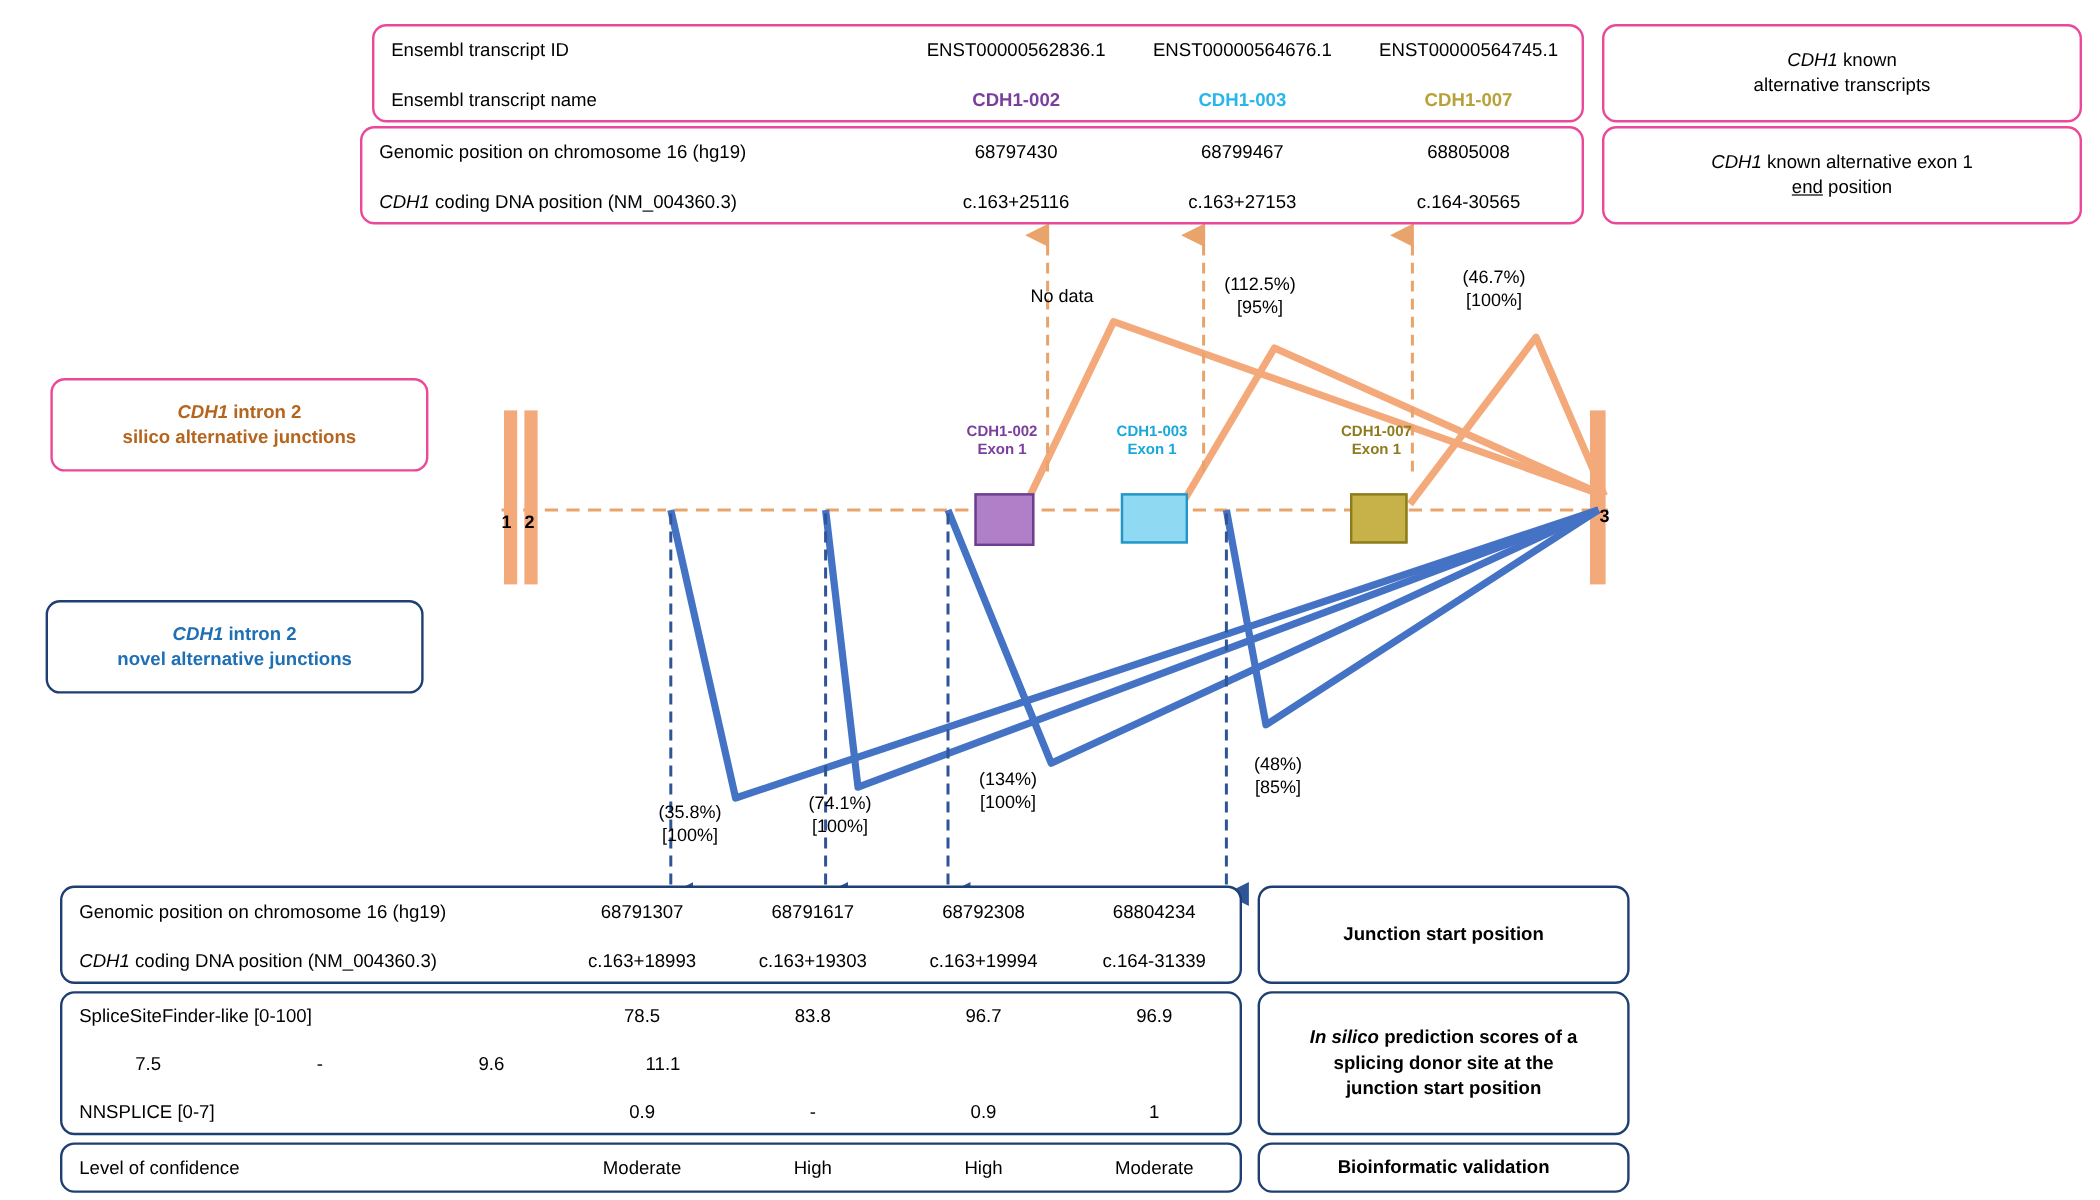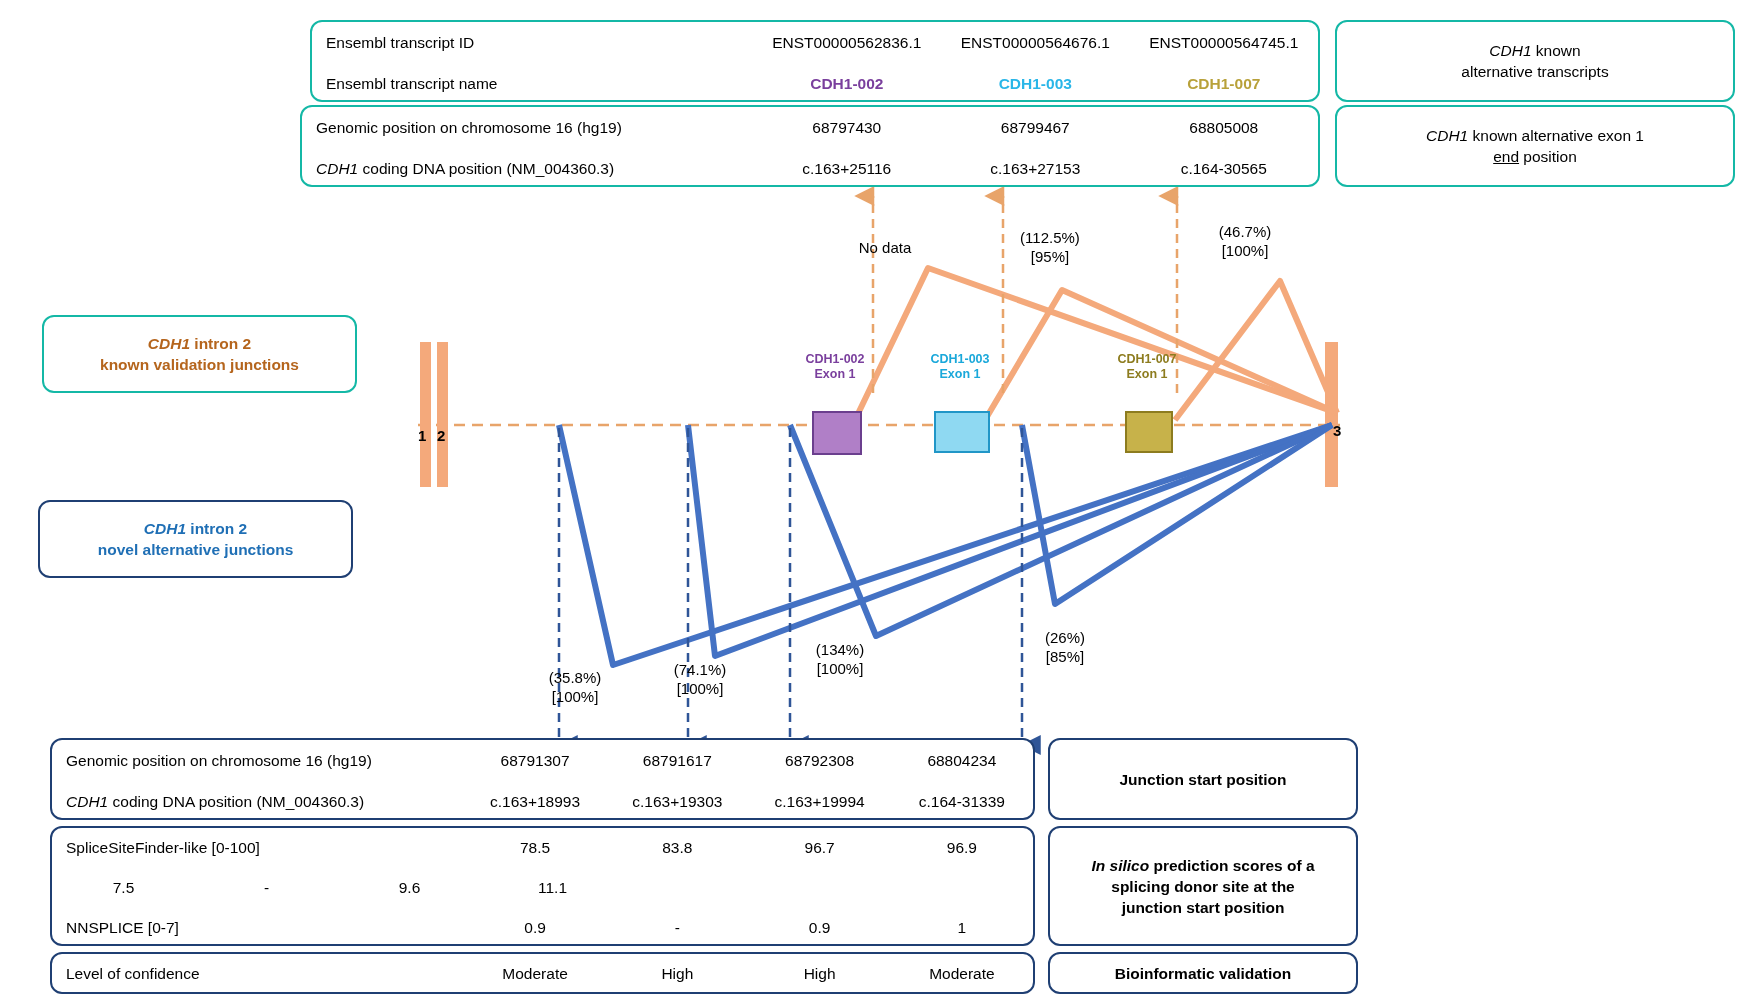--- a/index.html
+++ b/index.html
@@ -20,21 +20,21 @@
     width: 1750px;
     height: 1000px;
   }
   .box {
     position: absolute;
     box-sizing: border-box;
     border-radius: 12px;
     background: #ffffff;
   }
   .orange-box {
-    border: 2px solid #14b8a6;
+    border: 2px solid #ec4899;
   }
   .blue-box {
     border: 2px solid #1f3f73;
   }
   .tbl {
     position: absolute;
     box-sizing: border-box;
     width: 100%;
     height: 100%;
   }
@@ -201,21 +201,21 @@
   <div class="box orange-box" style="left:1335px; top:105px; width:400px; height:82px;">
     <div class="legend-text legend-center">
       <span class="it">CDH1</span><span> known alternative exon 1</span><br>
       <span class="underline">end</span><span> position</span>
     </div>
   </div>
 
   <div class="box orange-box" style="left:42px; top:315px; width:315px; height:78px;">
     <div class="legend-text legend-center legend-orange-title">
       <span class="it">CDH1</span><span> intron 2</span><br>
-      <span>known validation junctions</span>
+      <span>silico alternative junctions</span>
     </div>
   </div>
 
   <div class="box blue-box" style="left:38px; top:500px; width:315px; height:78px;">
     <div class="legend-text legend-center legend-blue-title">
       <span class="it">CDH1</span><span> intron 2</span><br>
       <span>novel alternative junctions</span>
     </div>
   </div>
 
@@ -259,21 +259,21 @@
   </div>
   <div class="annot" style="left:635px; top:660px; width:130px;">
     <span>(74.1%)</span><br>
     <span>[100%]</span>
   </div>
   <div class="annot" style="left:775px; top:640px; width:130px;">
     <span>(134%)</span><br>
     <span>[100%]</span>
   </div>
   <div class="annot" style="left:1000px; top:628px; width:130px;">
-    <span>(26%)</span><br>
+    <span>(48%)</span><br>
     <span>[85%]</span>
   </div>
 
   <div class="box blue-box" style="left:50px; top:738px; width:985px; height:82px;">
     <div class="tbl">
       <div class="row" style="height:41px;">
         <div class="cell-label" style="width:400px;">Genomic position on chromosome 16 (hg19)</div>
         <div class="cell-val" style="width:143px;">68791307</div>
         <div class="cell-val" style="width:143px;">68791617</div>
         <div class="cell-val" style="width:143px;">68792308</div>

